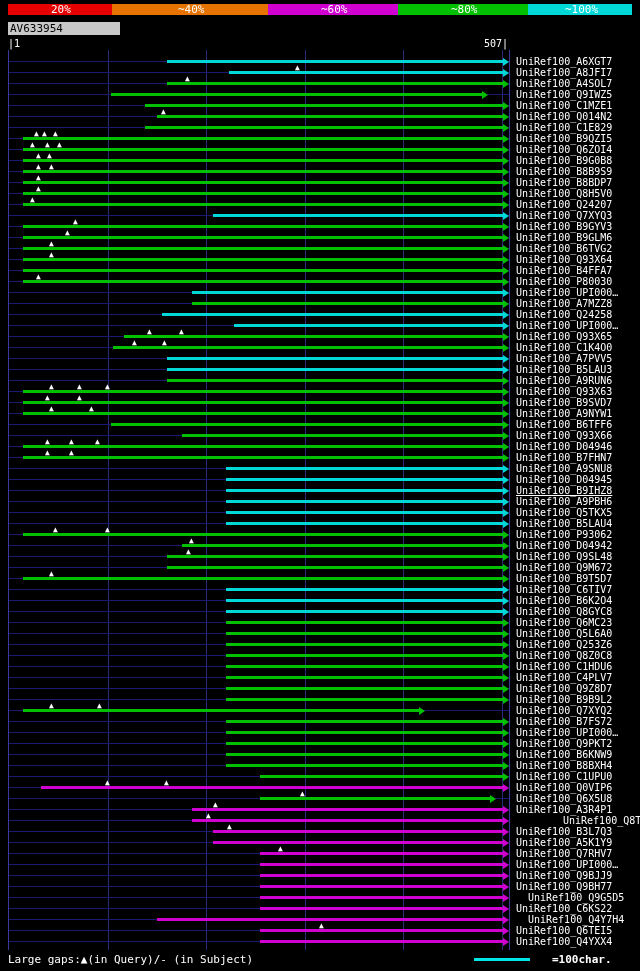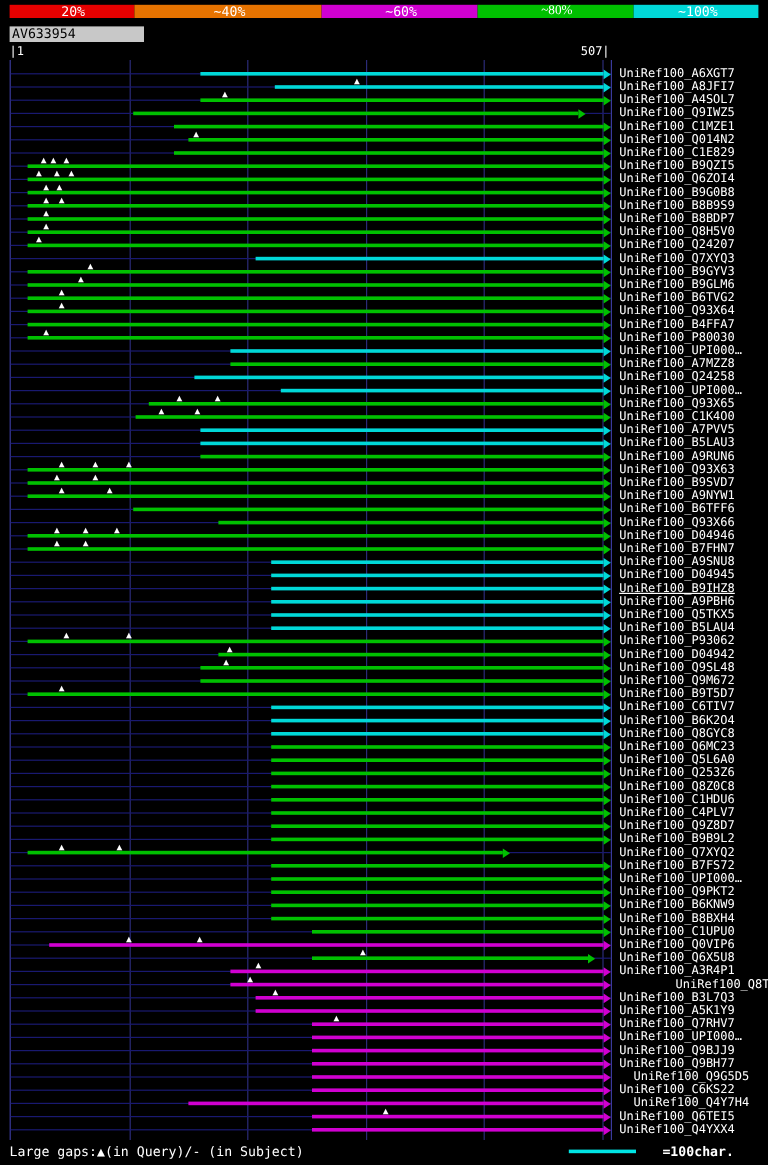--- a/index.html
+++ b/index.html
@@ -43,21 +43,21 @@
 <div id="wrap">
 
   <div id="legend">
       <div class="legseg" style="left: 0px; width: 104px; background: rgb(230, 0, 0);"></div>
       <div class="leglab" style="left: 43px;">20%</div>
       <div class="legseg" style="left: 104px; width: 156px; background: rgb(230, 115, 0);"></div>
       <div class="leglab" style="left: 170px;">~40%</div>
       <div class="legseg" style="left: 260px; width: 130px; background: rgb(208, 0, 208);"></div>
       <div class="leglab" style="left: 313px;">~60%</div>
       <div class="legseg" style="left: 390px; width: 130px; background: rgb(0, 192, 0);"></div>
-      <div class="leglab" style="left: 443px; font-family: Liberation Serif, serif;">~80%</div>
+      <div class="leglab" style="left: 443px;">~80%</div>
       <div class="legseg" style="left: 520px; width: 104px; background: rgb(0, 216, 216);"></div>
       <div class="leglab" style="left: 557px;">~100%</div>
     </div>
 
   <div id="querybar">AV633954</div>
 
   <div id="ruler">
     <span class="tickL">|1</span>
     <span class="tickR">507|</span>
   </div>

